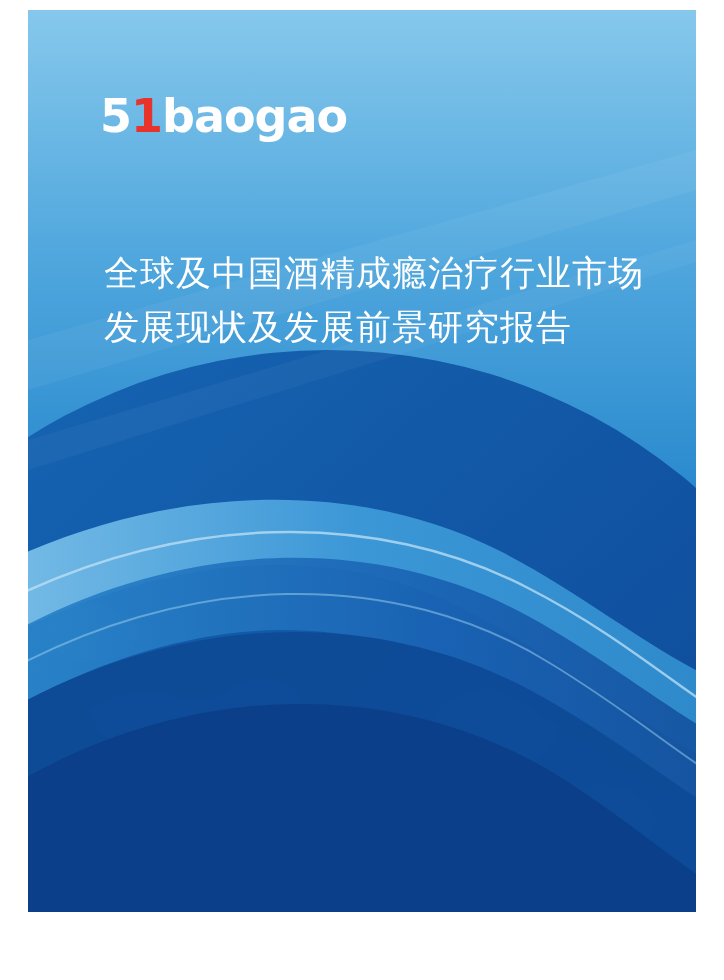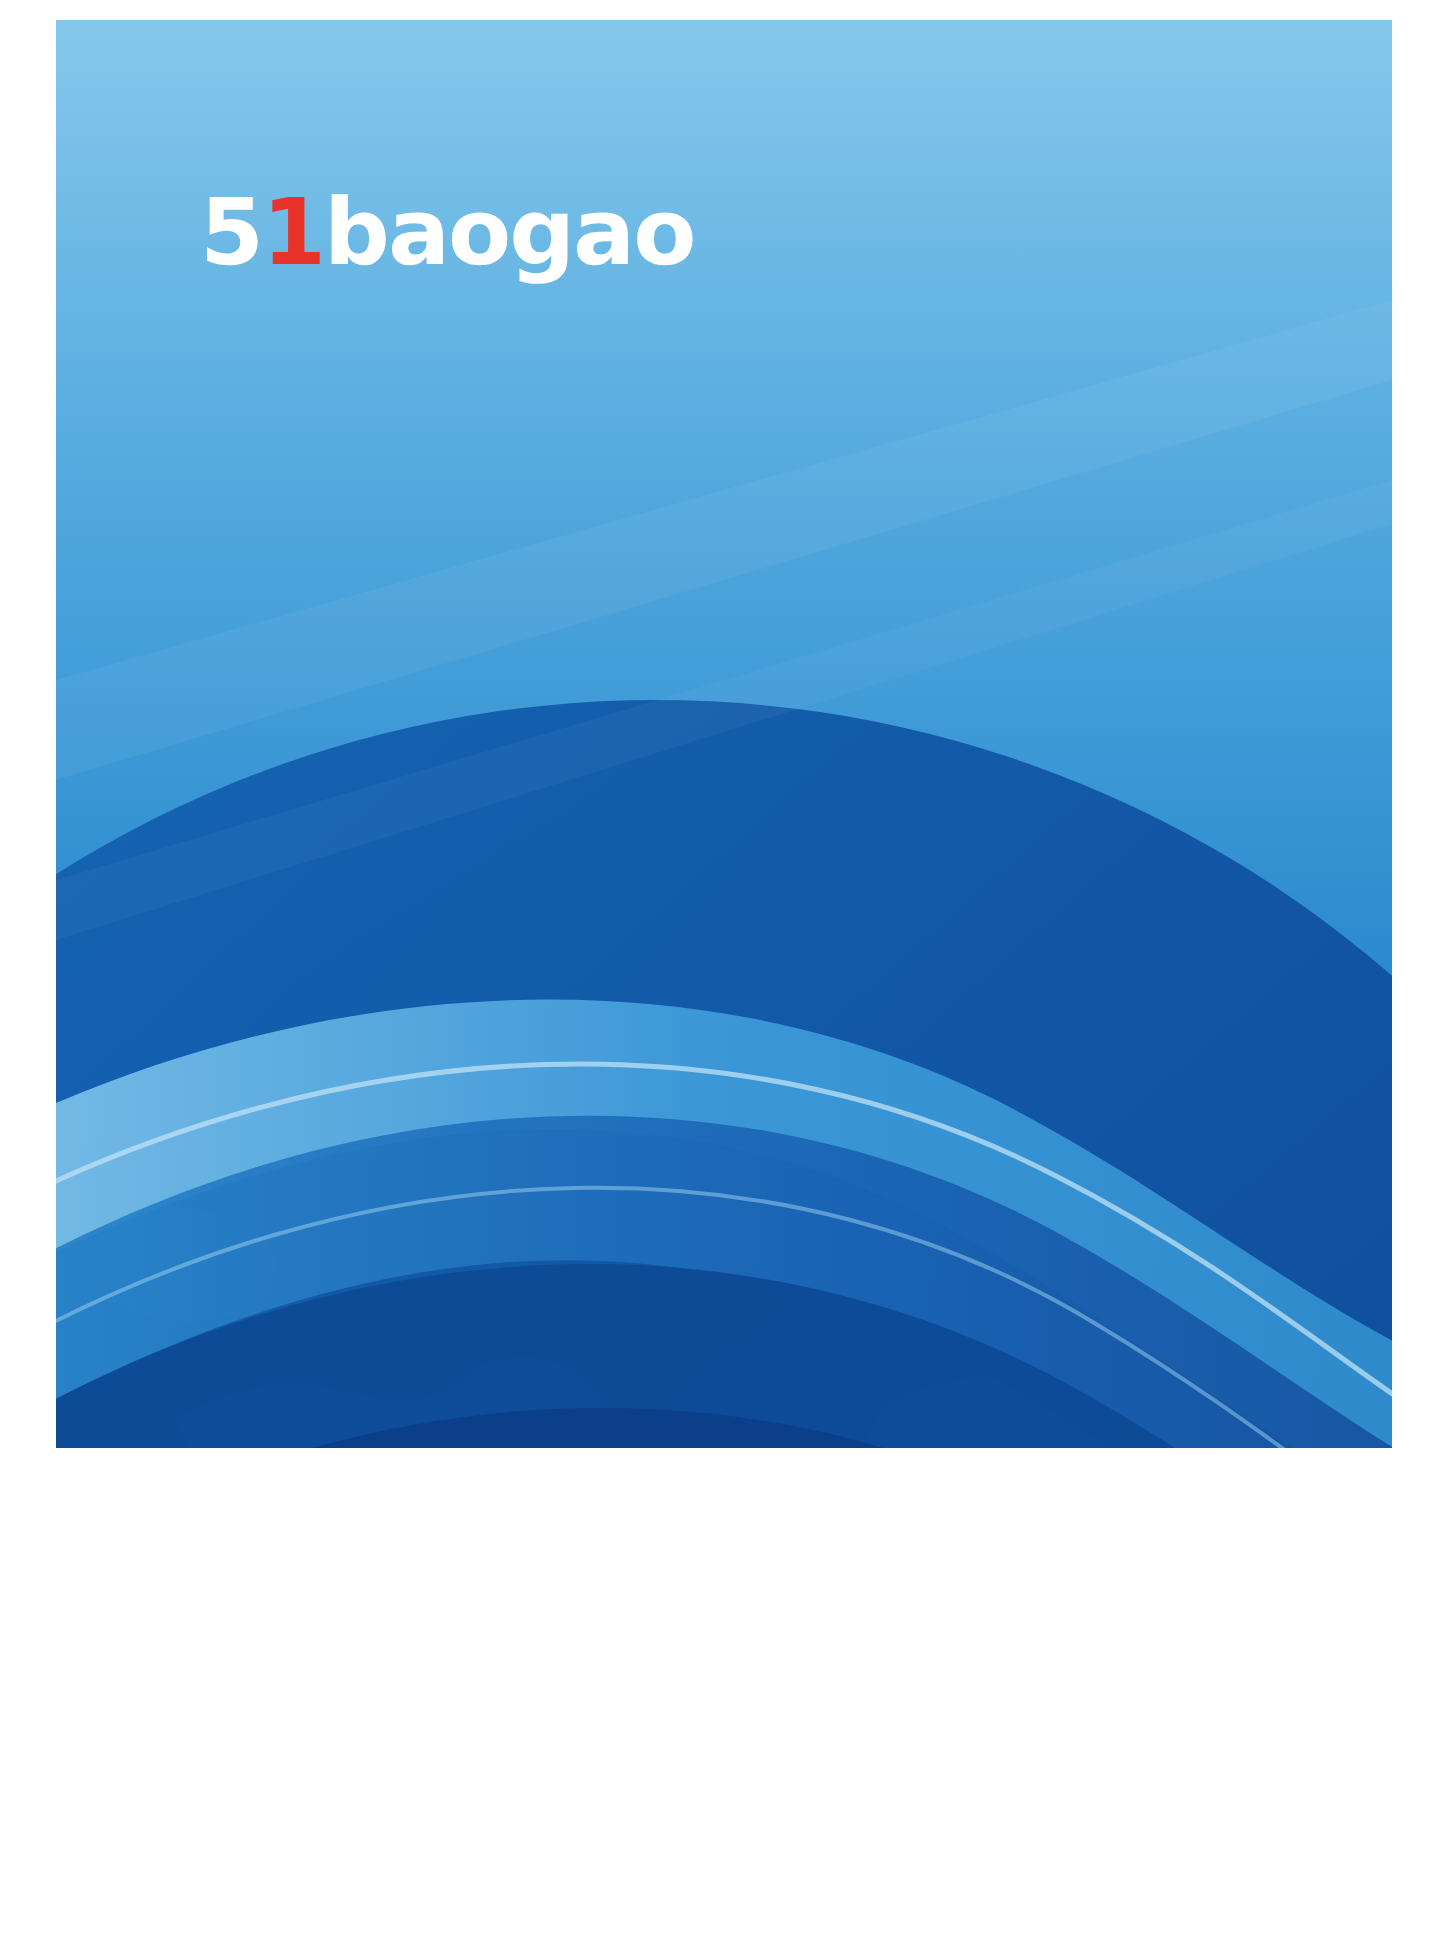--- a/index.html
+++ b/index.html
@@ -6,21 +6,21 @@
     margin: 0;
     padding: 0;
     background: #ffffff;
   }
   body {
     font-family: "Liberation Sans", sans-serif;
   }
   .page {
     position: relative;
     width: 724px;
-    height: 724px;
+    height: 912px;
     overflow: hidden;
     background: #ffffff;
   }
   .cover {
     position: absolute;
     left: 28px;
     top: 10px;
     width: 668px;
     height: 960px;
     overflow: hidden;
@@ -145,15 +145,16 @@
 
         <path d="M0 330 L 668 140 L 668 180 L 0 380 Z" fill="#ffffff" opacity="0.05"></path>
         <path d="M0 430 L 668 230 L 668 252 L 0 460 Z" fill="#ffffff" opacity="0.04"></path>
       </g>
     </svg>
 
     <div class="logo">
       <div class="logo-main"><span class="logo-51">5</span><span class="logo-dot">1</span><span class="logo-word">baogao</span></div>
     </div>
 
+    <div class="title">全球及中国酒精成瘾治疗行业市场发展现状及发展前景研究报告</div>
 
   </div>
 </div>
 
 </body></html>

